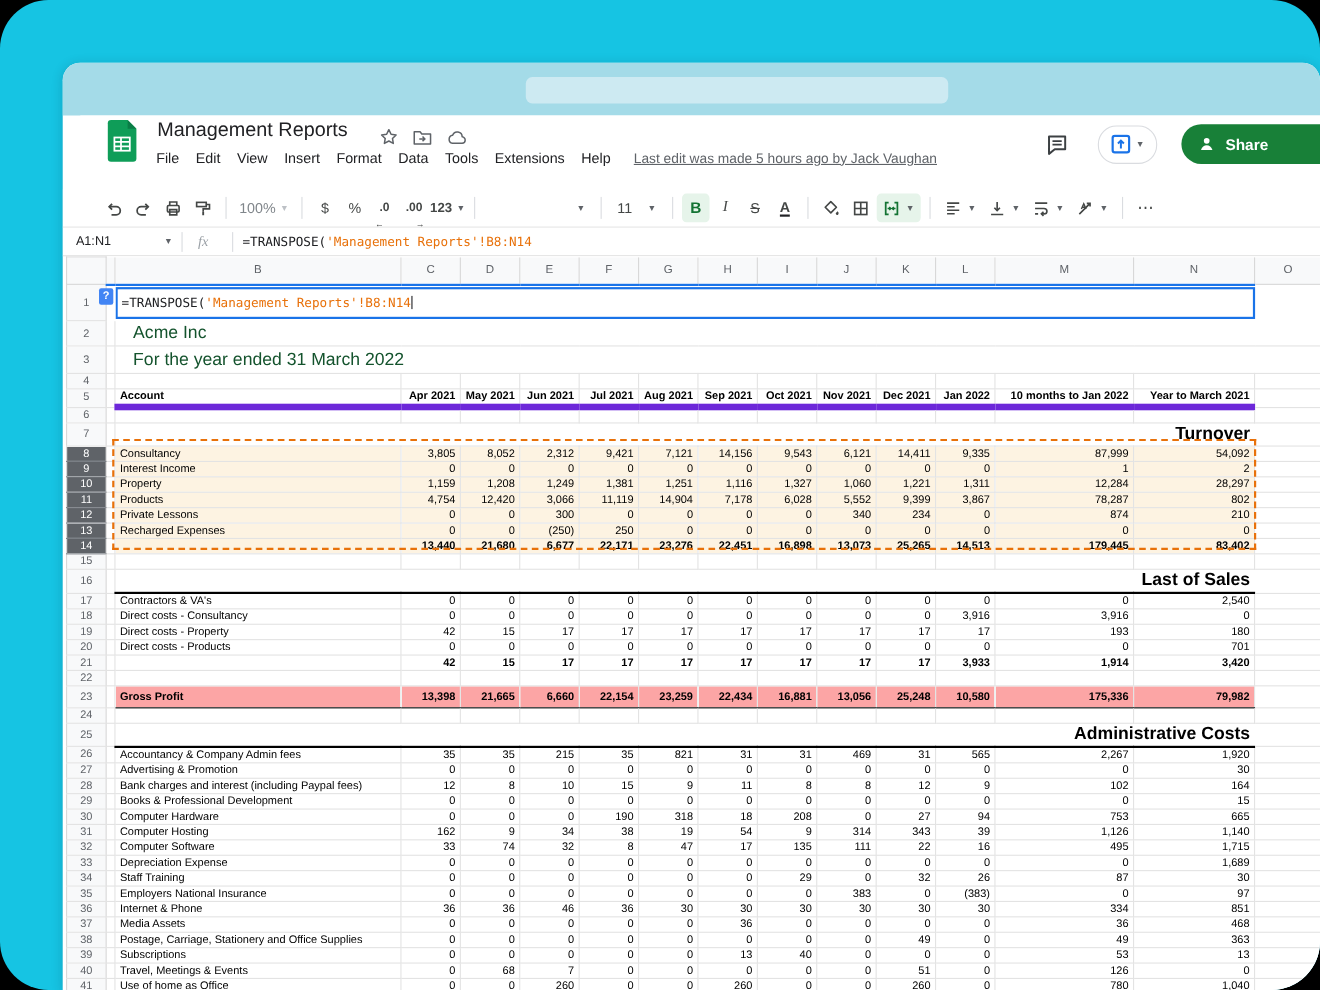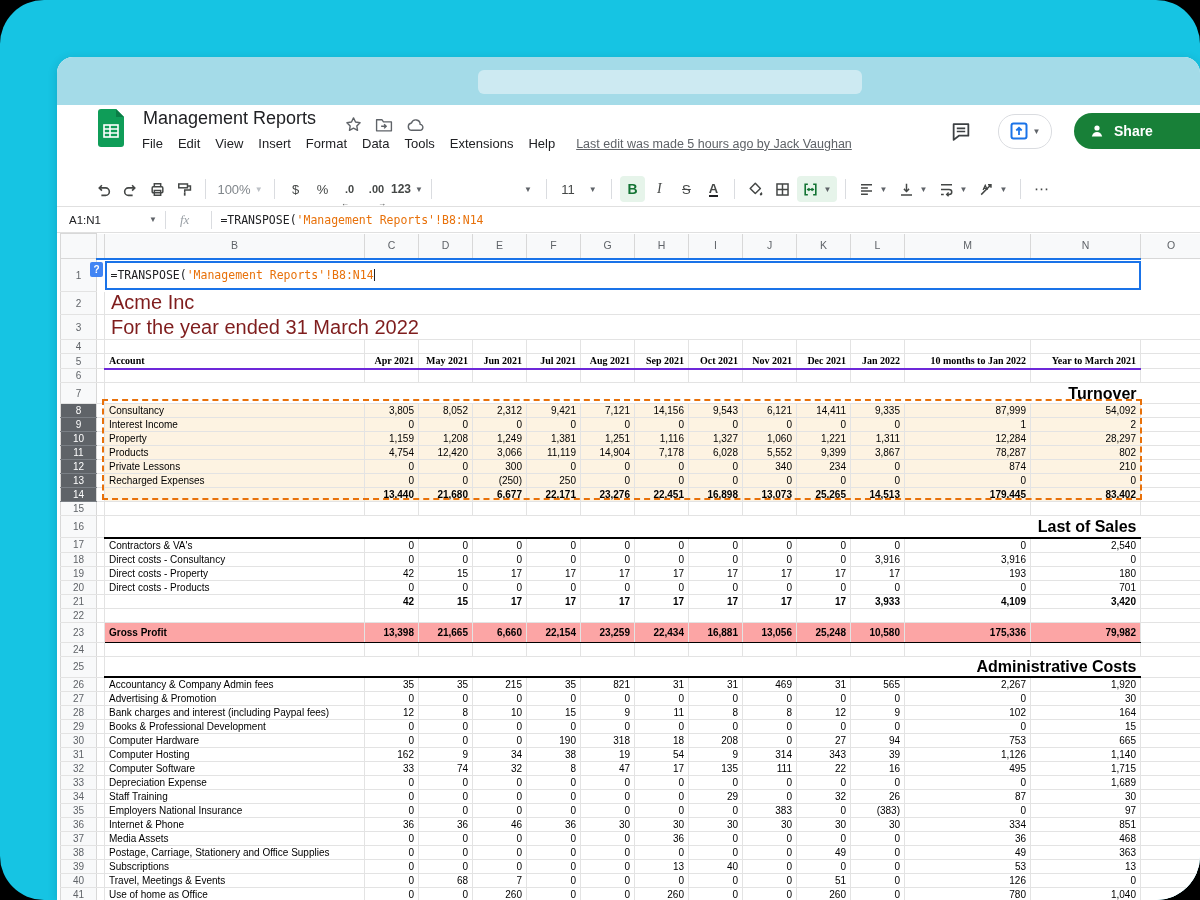--- a/index.html
+++ b/index.html
@@ -59,23 +59,23 @@
   .rh{background:#f8f9fa;color:#5f6368;text-align:center;padding:0;font-size:10px;
     border-left:1px solid #d8d8d8;border-right:1px solid #d8d8d8;border-bottom:1px solid #e3e3e3;}
   .rh.sel{background:#5f6368;color:#fff;border-bottom-color:#7a7f85;}
   .num{text-align:right;}
   .hl{background:#fdf3e2;}
   .bold{font-weight:700;}
   .tl{border-top:1px solid #000;}
   .sect{font-weight:700;font-size:16px;border-right:none;padding-left:22px;text-align:right;}
   .rule{border-bottom:2px solid #000;}
   .hb{font-weight:700;}
-  .bb2{border-bottom:2px solid #6d28d9;font-family:Liberation Serif, serif;}
+  .bb2{border-bottom:6px solid #6d28d9;}
   .gp{background:#fca5a5;border-top:1px solid #000;border-bottom:1px solid #000;font-weight:700;}
-  .title-cell{font-size:20px;border-right:none;padding-left:6px;color:#7f1d1d;}
+  .title-cell{font-size:16px;border-right:none;padding-left:16px;color:#14532d;}
   .nb{border-right:none;border-bottom:none;}
   .edA{position:relative;overflow:visible;border-right:none;border-bottom:none;padding:0;}
   .chip{position:absolute;left:-7px;top:2px;width:13px;height:15px;background:#4285f4;color:#fff;
     font-size:10px;font-weight:700;text-align:center;line-height:15px;border-radius:2px;z-index:5;}
   .edwrap{position:relative;padding:0;}
   .editbox{position:absolute;left:0;top:1px;width:1028px;height:25px;border:2px solid #1a73e8;
     background:#fff;font-family:"DejaVu Sans Mono",monospace;font-size:11.5px;line-height:25px;
     padding-left:4px;z-index:4;}
   .caret{display:inline-block;width:1px;height:12px;background:#202124;vertical-align:-2px;}
   .range-overlay{position:absolute;left:42px;top:166px;width:1040px;height:101px;
@@ -628,21 +628,21 @@
               <td class="num bold tl">42</td>
               <td class="num bold tl">15</td>
               <td class="num bold tl">17</td>
               <td class="num bold tl">17</td>
               <td class="num bold tl">17</td>
               <td class="num bold tl">17</td>
               <td class="num bold tl">17</td>
               <td class="num bold tl">17</td>
               <td class="num bold tl">17</td>
               <td class="num bold tl">3,933</td>
-              <td class="num bold tl">4,109</td>
+              <td class="num bold tl">1,914</td>
               <td class="num bold tl">3,420</td>
               <td></td>
             </tr>
             <tr style="height:14px">
               <td class="rh">22</td>
               <td class="a"></td>
               <td></td>
               <td></td>
               <td></td>
               <td></td>

